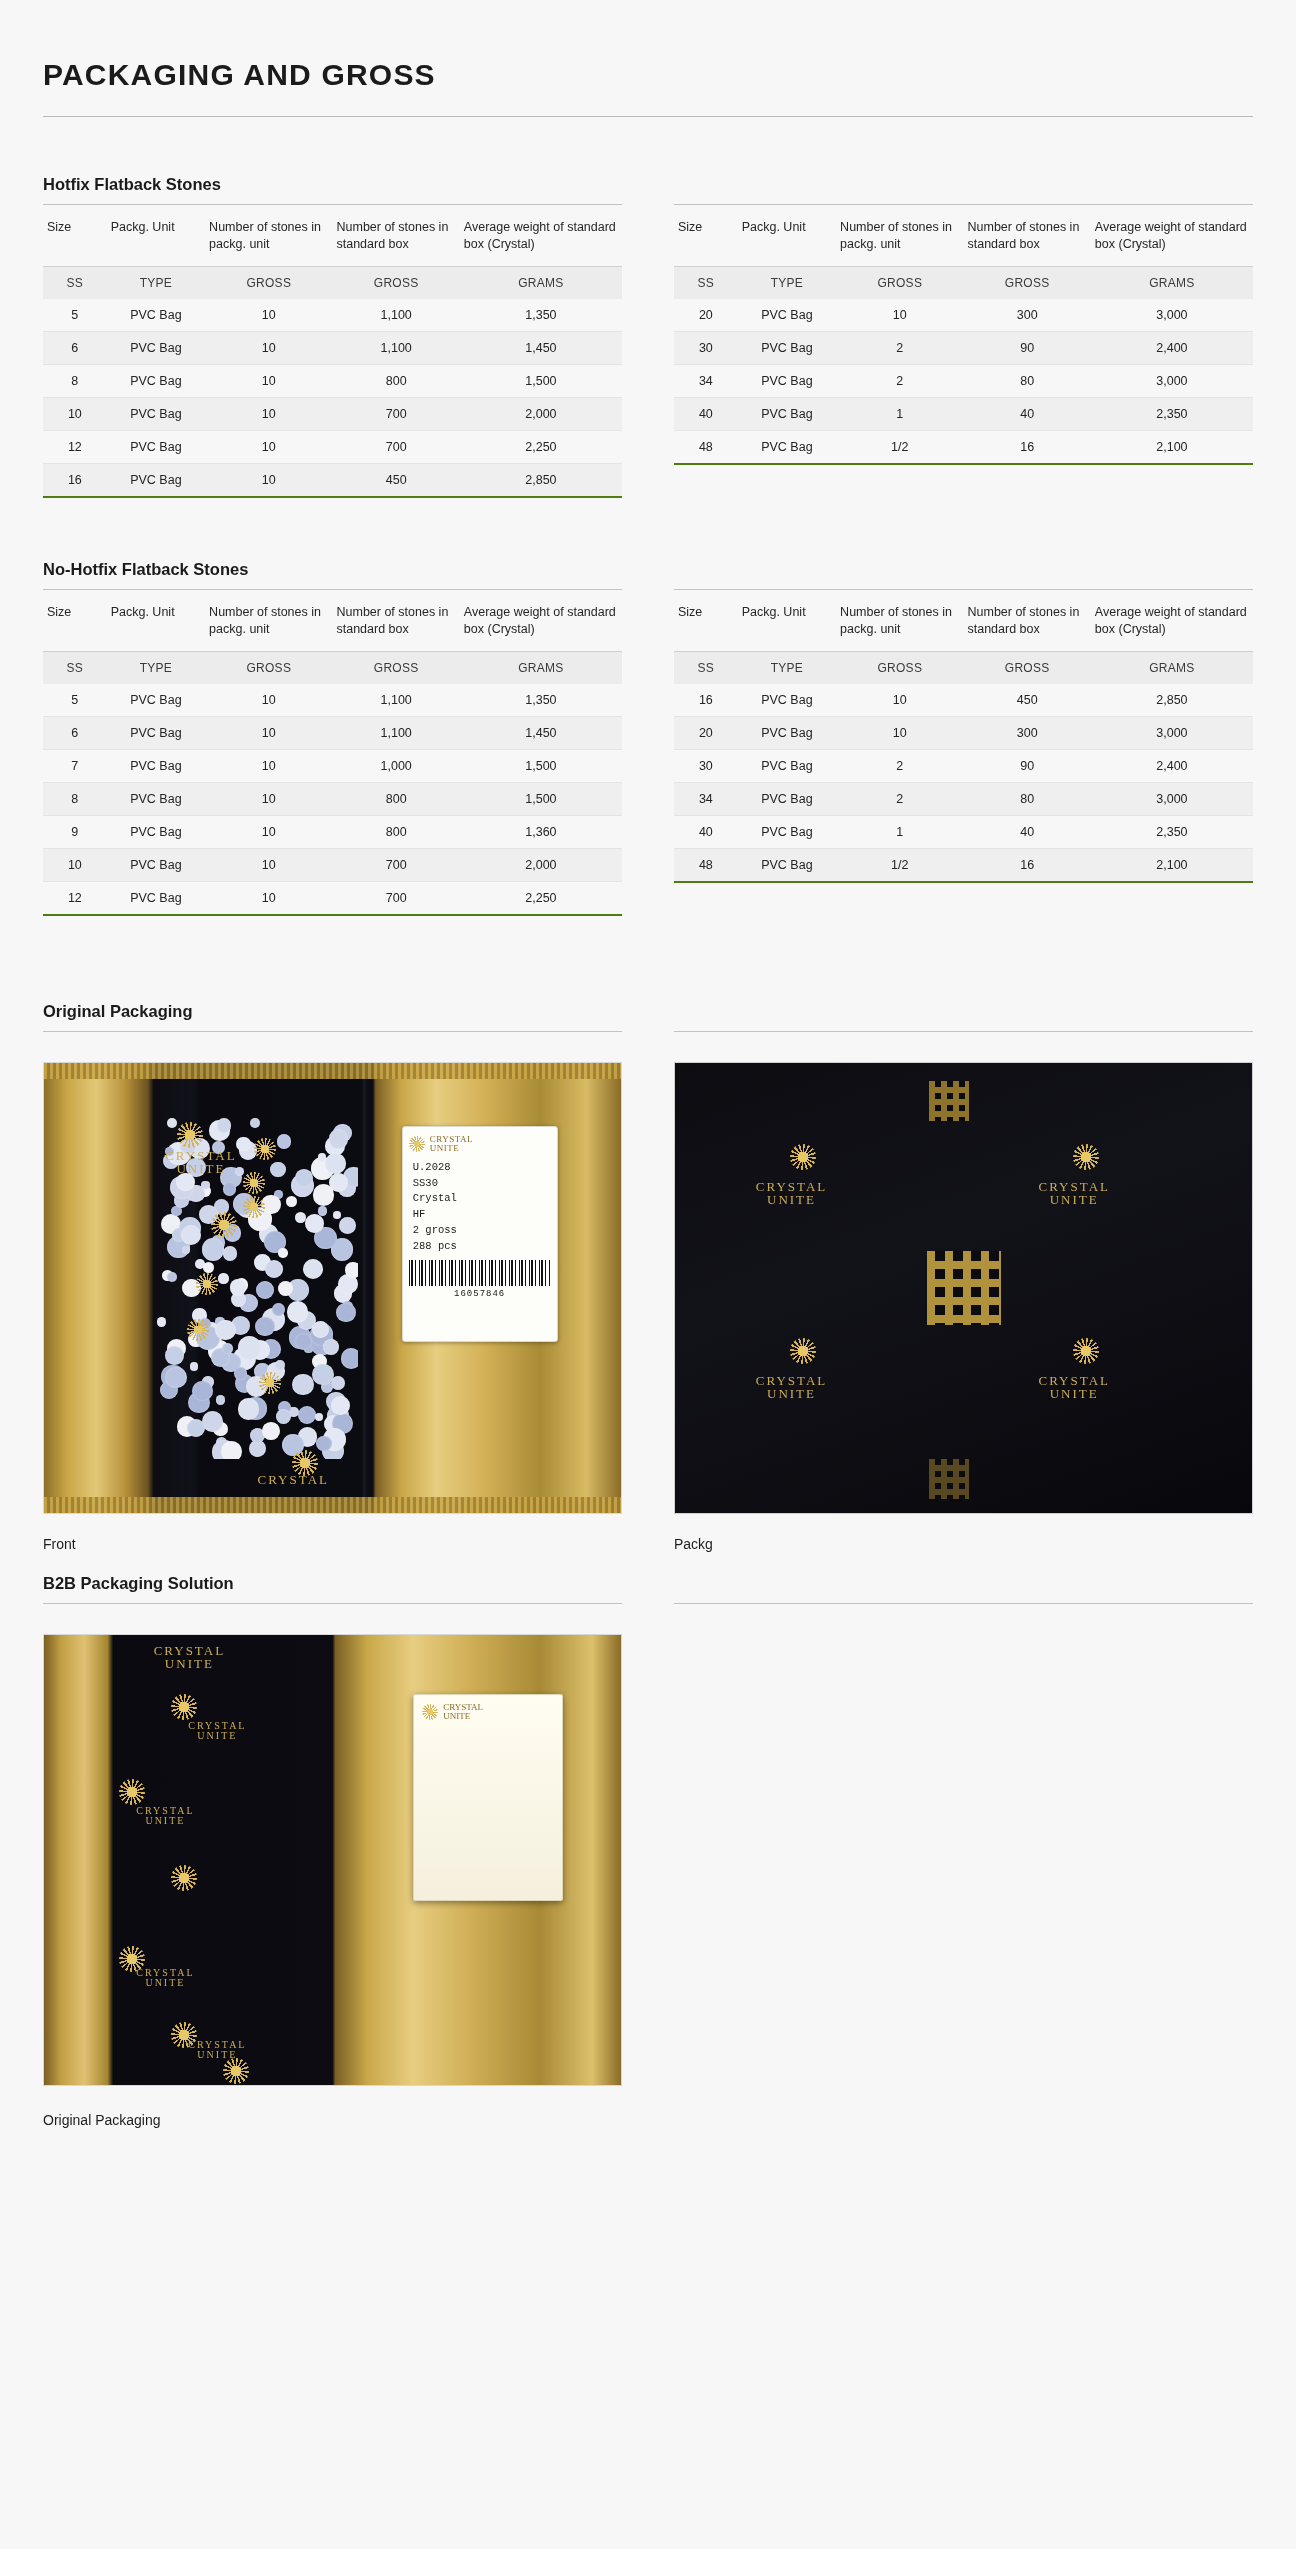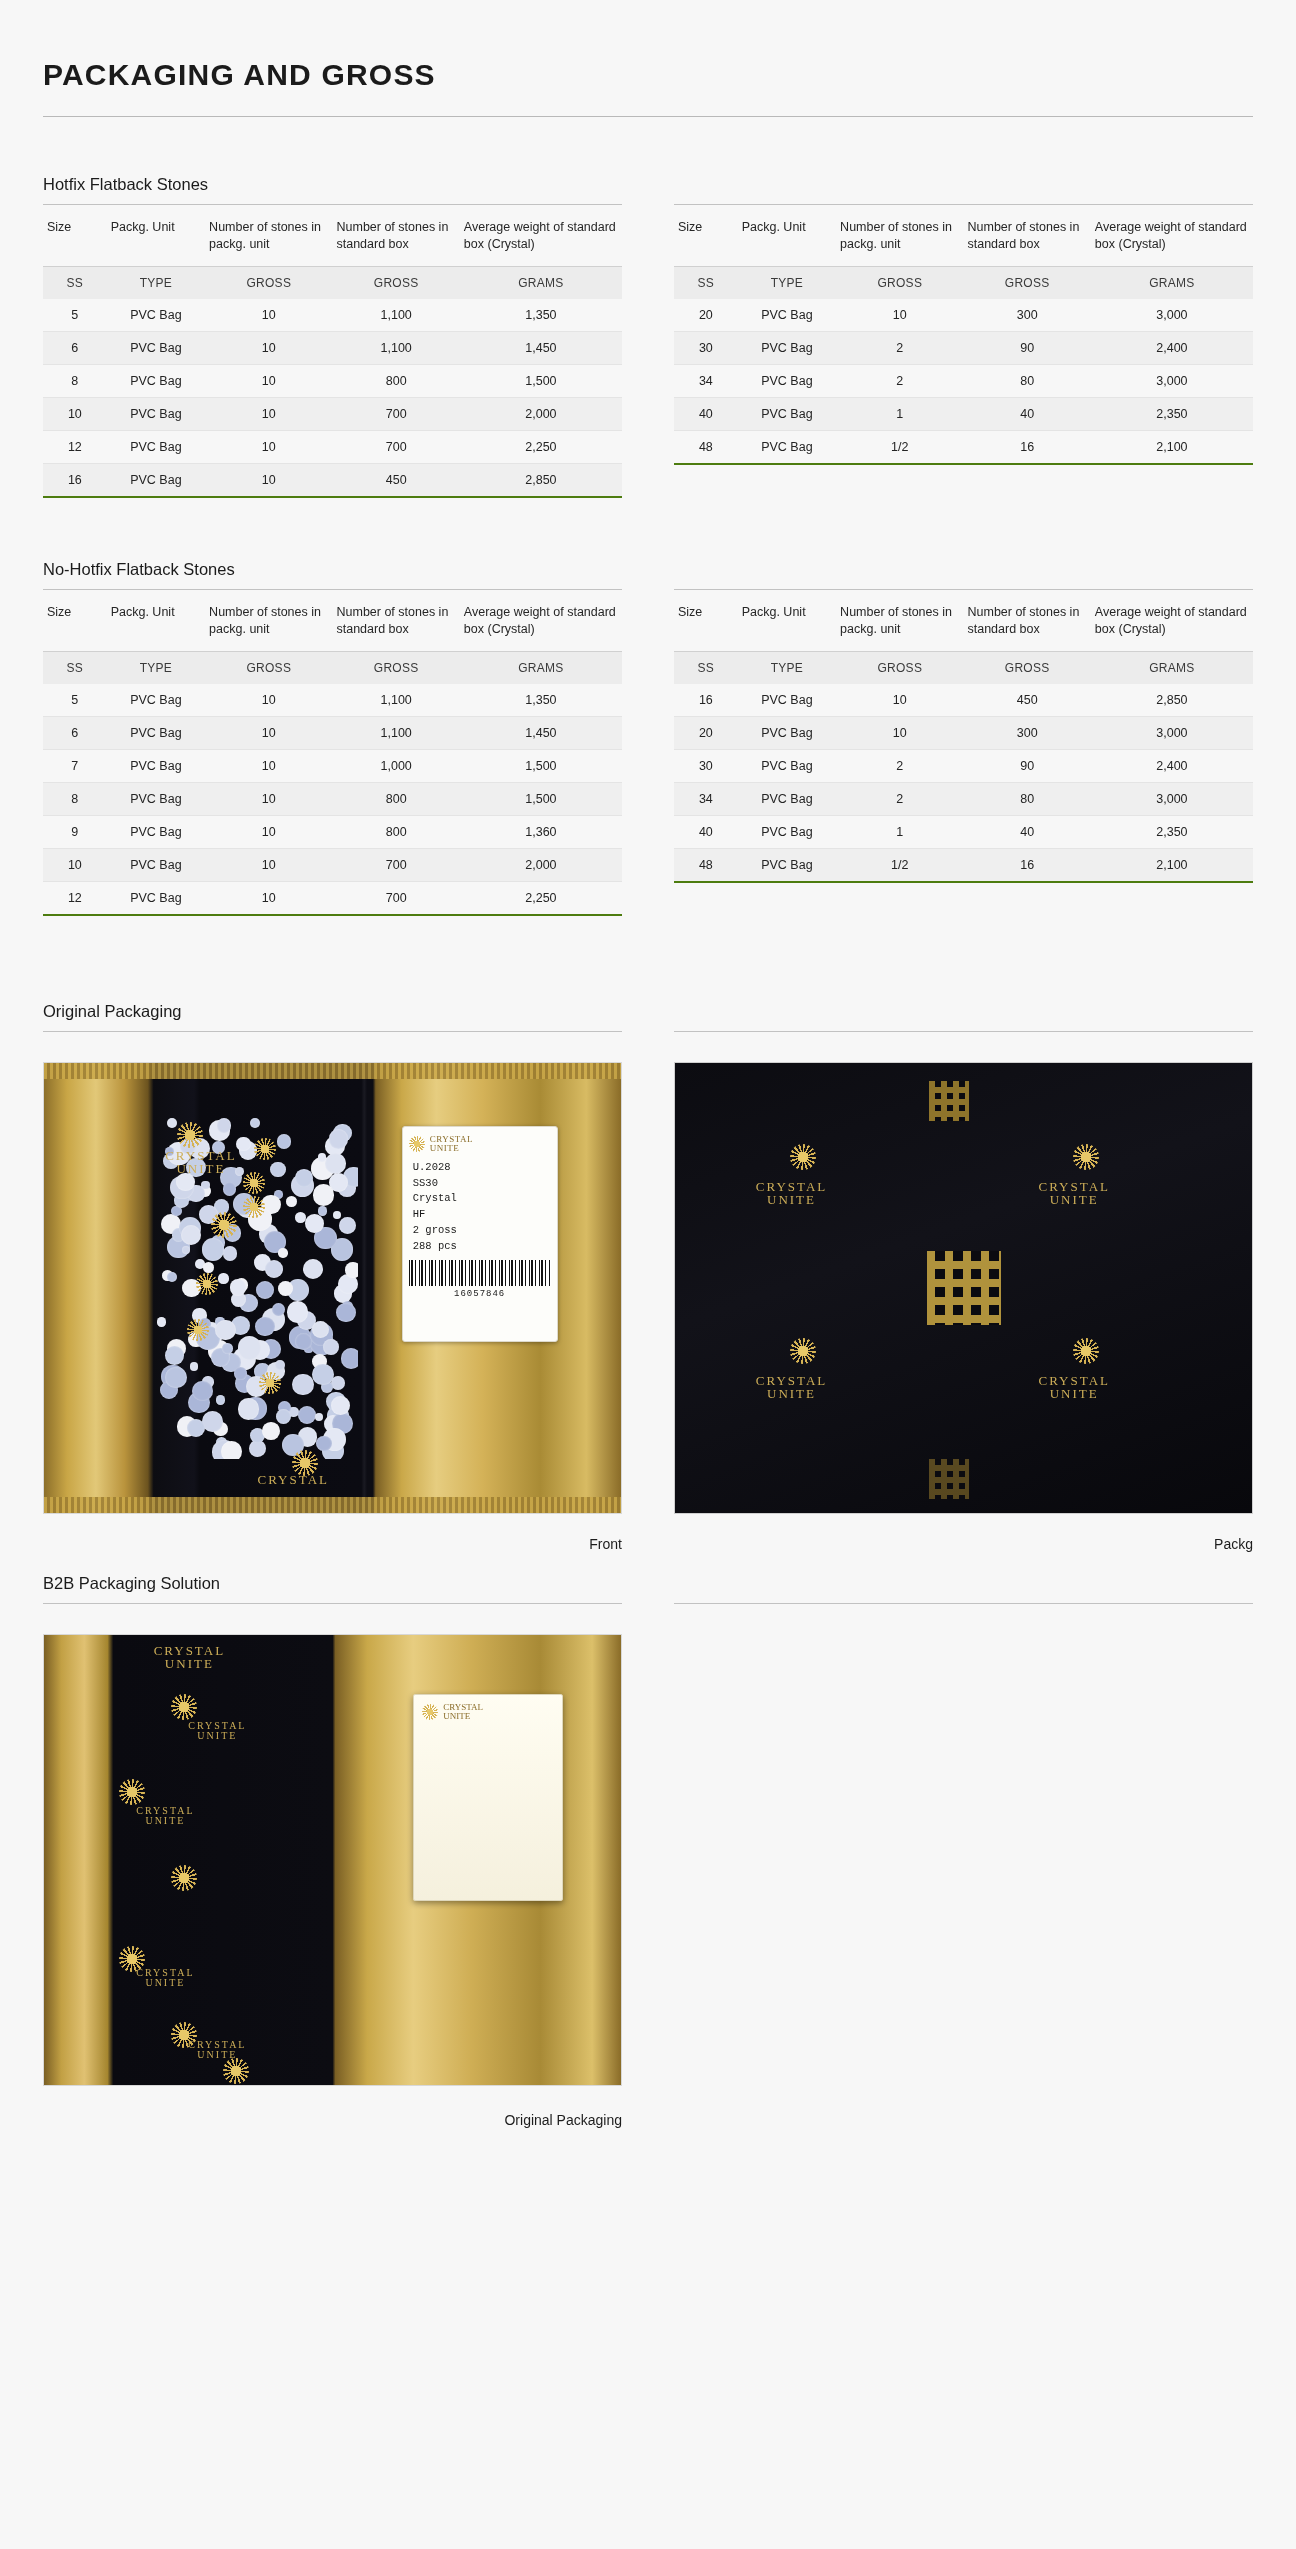--- a/index.html
+++ b/index.html
@@ -40,21 +40,21 @@
   
   .cols {
     display: flex;
     gap: 52px;
     align-items: flex-start;
   }
   .col { flex: 1 1 0; min-width: 0; }
 
   .section-head {
     font-size: 16.5px;
-    font-weight: 400;
+    font-weight: 700;
     color: #1b1b1b;
     padding-bottom: 10px;
     border-bottom: 1px solid #c2c2c2;
     margin-bottom: 0;
   }
   .section-head.invisible-text { color: transparent; }
 
   table.pk {
     width: 100%;
     border-collapse: collapse;
@@ -108,21 +108,21 @@
   
   .img-wrap { margin-top: 30px; }
   .pack-photo {
     width: 100%;
     height: 452px;
     position: relative;
     overflow: hidden;
     background: #111;
   }
   .caption {
-    text-align: right;
+    text-align: left;
     font-size: 14px;
     color: #1d1d1d;
     margin-top: 22px;
   }
   .caption-b2b { margin-top: 26px; }
 
   
   .pouch-front {
     background: linear-gradient(90deg,#8c6f2a 0%, #c9a646 4%, #e2c878 9%, #b9933c 14%, #6b531f 18%,
       #0d0d12 19%, #11111a 26%, #0a0a10 27%,

